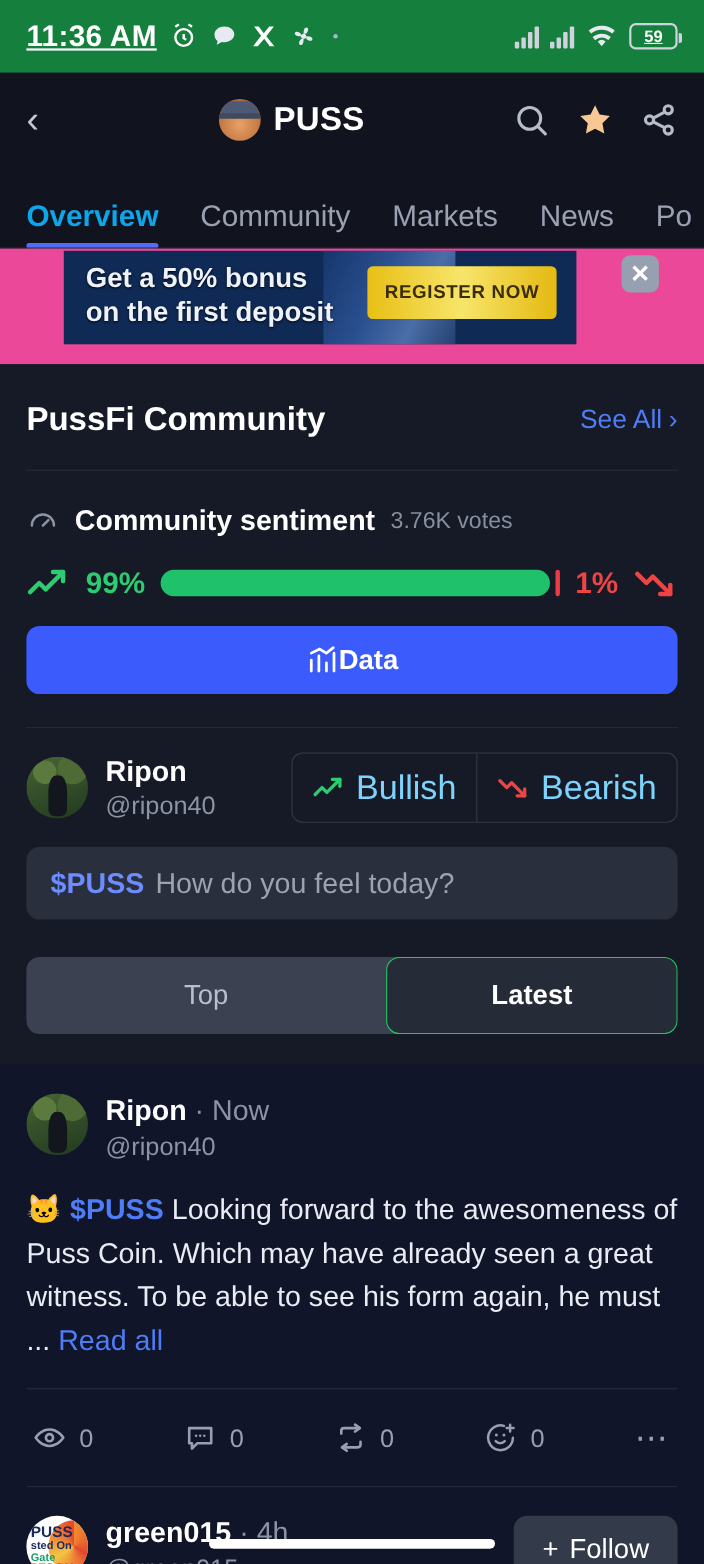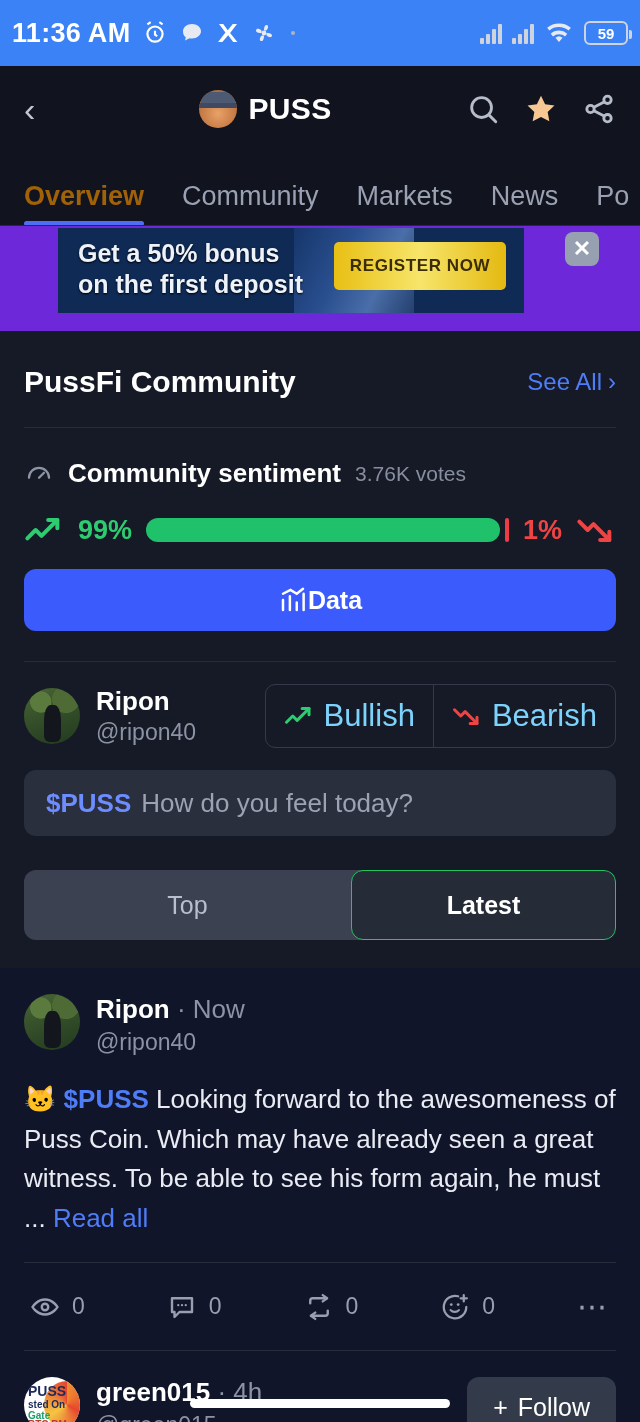--- a/index.html
+++ b/index.html
@@ -7,21 +7,21 @@
     width:640px; height:1422px; overflow:hidden;
     background:#11141f;
     font-family:"Liberation Sans", sans-serif;
     -webkit-font-smoothing:antialiased;
   }
   .phone{ position:relative; width:640px; height:1422px; background:#11141f; }
 
   
   .statusbar{
     height:66px; display:flex; align-items:center;
-    padding:0 12px; background:#3b82f6; color:#fff;
+    padding:0 24px; background:#15803d; color:#fff;text-decoration:underline;
   }
   .sb-time{ font-size:27px; font-weight:600; letter-spacing:.3px; }
   .sb-icons{ display:flex; align-items:center; gap:12px; margin-left:12px; }
   .sb-right{ margin-left:auto; display:flex; align-items:center; gap:10px; }
   .bars{ display:flex; align-items:flex-end; gap:2px; height:22px; }
   .bars i{ display:block; width:4px; background:#cfd3dd; border-radius:1px; }
   .bars i:nth-child(1){height:6px;} .bars i:nth-child(2){height:10px;}
   .bars i:nth-child(3){height:15px;} .bars i:nth-child(4){height:20px;}
   .batt{
     width:44px; height:24px; border:2px solid #cfd3dd; border-radius:6px;
@@ -45,27 +45,27 @@
   .coin-ava:after{ content:""; position:absolute; left:-3px; right:-3px; top:13px; height:5px;
     background:#3f4a62; border-radius:3px; }
   .h-title{ font-size:30px; font-weight:700; color:#fff; letter-spacing:.3px; }
   .h-right{ display:flex; align-items:center; gap:24px; }
   .ico{ width:34px; height:34px; display:block; }
 
   
   .tabs{ display:flex; align-items:flex-end; gap:38px; padding:0 24px;
          height:74px; position:relative; }
   .tab{ font-size:27px; color:#9aa1b2; padding-bottom:14px; white-space:nowrap; }
-  .tab.active{ color:#a16207; font-weight:700; position:relative; }
+  .tab.active{ color:#0ea5e9; font-weight:700; position:relative; }
   .tab.active:after{ content:""; position:absolute; left:0; right:0; bottom:0;
     height:5px; background:#4f6ef7; border-radius:3px; }
   .tabs-sep{ position:absolute; left:0; right:0; bottom:0; height:1px; background:#262b38; }
 
   
-  .ad-wrap{ position:relative; height:105px; background:#6d28d9; }
+  .ad-wrap{ position:relative; height:105px; background:#ec4899; }
   .ad{ position:absolute; left:58px; top:2px; width:466px; height:85px;
        background:linear-gradient(100deg,#0d2246 0%,#113463 42%,#0c2palette 100%);
        background-color:#0e2a55; overflow:hidden; }
   .ad-txt{ position:absolute; left:20px; top:10px; color:#eef2fb;
     font-size:25px; font-weight:700; line-height:1.25; text-shadow:0 1px 2px #000; }
   .ad-photo{ position:absolute; left:236px; top:0; width:120px; height:85px;
     background:linear-gradient(115deg,#16366b 0%,#2a4f8f 40%,#4a6ea8 70%,#24406f 100%); }
   .ad-cta{ position:absolute; right:18px; top:14px; width:172px; height:48px;
     background:linear-gradient(90deg,#e8bf14 0%,#f7e56a 50%,#e4b911 100%);
     border-radius:5px; display:flex; align-items:center; justify-content:center;

